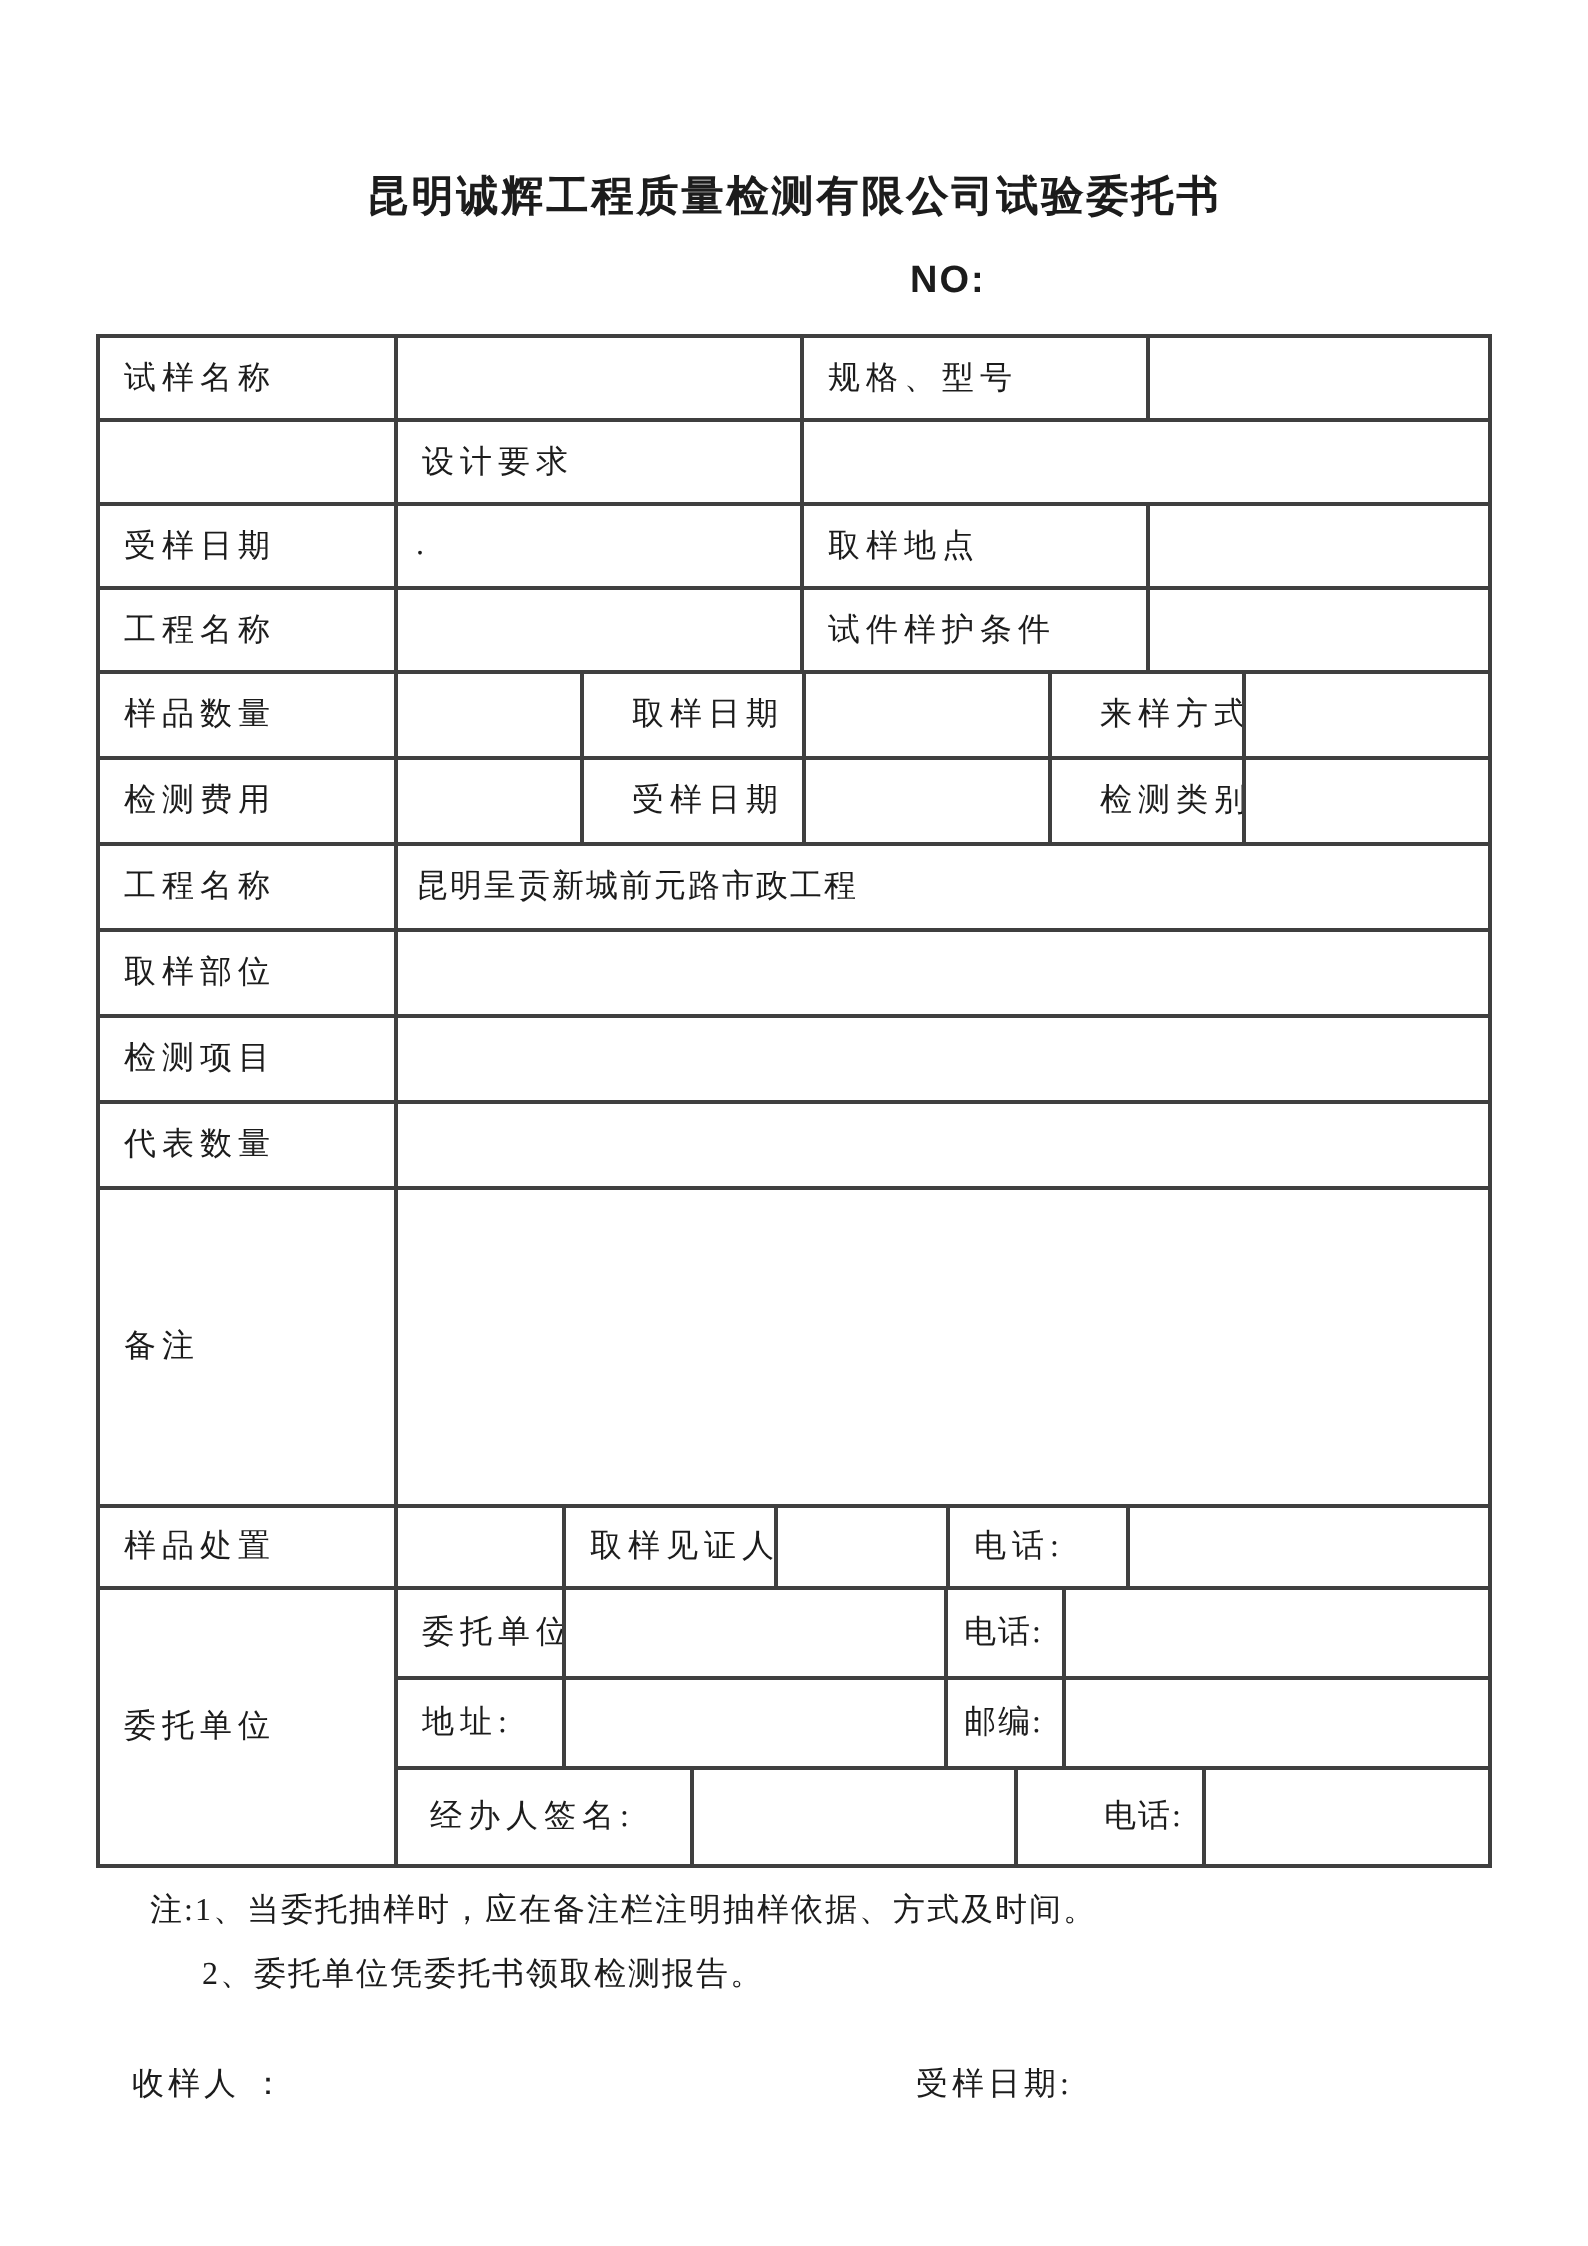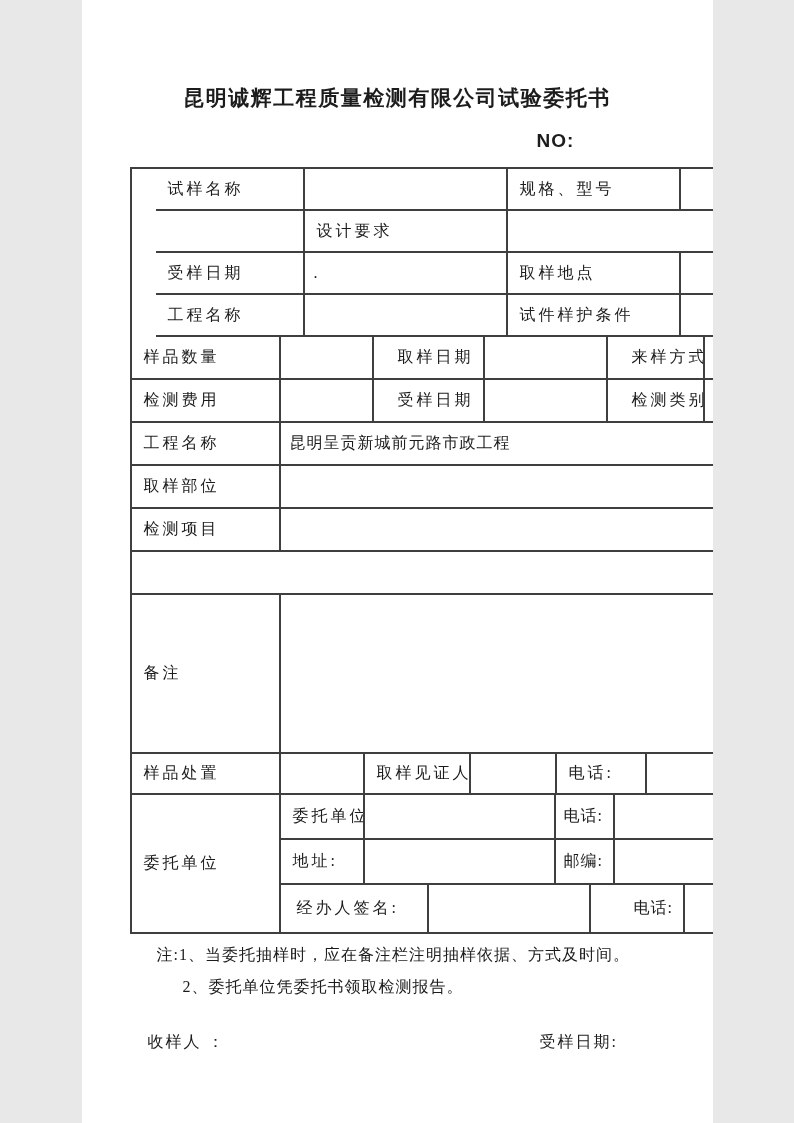--- a/index.html
+++ b/index.html
@@ -2,21 +2,21 @@
 <html><head>
 <meta charset="utf-8">
 <style>
   :root{
     --bc:#3f3f3f;
     --tc:#1c1c1c;
   }
   html,body{margin:0;padding:0;background:#e8e8e8;}
   .page{
     position:relative;
-    width:631px;height:1123px;
+    width:794px;height:1123px;
     background:#ffffff;
     margin:0 auto;
     font-family:"Liberation Serif","DejaVu Serif",serif;
     color:var(--tc);
     overflow:hidden;
   }
   .title{
     position:absolute;top:84px;left:0;right:0;
     margin:0;text-align:center;
     font-size:21px;font-weight:bold;letter-spacing:1.5px;
@@ -39,21 +39,21 @@
     box-sizing:border-box;
     border-right:2px solid var(--bc);
     display:flex;align-items:center;
     padding-left:12px;
     font-size:16px;
     overflow:hidden;white-space:nowrap;
   }
   .cell:last-child{border-right:none;}
   .lbl{letter-spacing:3px;}
   .val{padding-left:9px;letter-spacing:1px;}
-  .r-basic{grid-template-columns:149px 203px 173px 1fr;height:42px;margin-left:24px;}
+  .r-basic{grid-template-columns:149px 203px 173px 1fr;height:42px;}
   .r-triple{grid-template-columns:149px 81px 99px 111px 85px 1fr;height:43px;gap:12px;}
   .r-wide{grid-template-columns:149px 1fr;height:43px;}
   .r-remark{grid-template-columns:149px 1fr;height:159px;}
   .r-disposal{grid-template-columns:149px 84px 106px 86px 90px 1fr;height:41px;}
   .r-client{grid-template-columns:149px 1fr;height:137px;}
   .client-inner{display:flex;flex-direction:column;}
   .client-row{display:grid;grid-template-columns:84px 191px 59px 1fr;height:45px;border-bottom:2px solid var(--bc);box-sizing:border-box;}
   .client-row-sign{display:grid;grid-template-columns:148px 127px 59px 1fr;height:47px;border-bottom:none;box-sizing:border-box;gap:35px;}
   .client-row-sign .cell.lbl{padding-left:16px;}
   .note{position:absolute;font-size:16px;letter-spacing:1px;}
@@ -120,20 +120,21 @@
     </div>
     <div class="row r-wide">
       <div class="cell lbl">取样部位</div>
       <div class="cell val"></div>
     </div>
     <div class="row r-wide">
       <div class="cell lbl">检测项目</div>
       <div class="cell val"></div>
     </div>
     <div class="row r-wide">
+      <div class="cell lbl">代表数量</div>
       <div class="cell val"></div>
     </div>
 
     <div class="row r-remark">
       <div class="cell lbl">备注</div>
       <div class="cell val"></div>
     </div>
 
     <div class="row r-disposal">
       <div class="cell lbl">样品处置</div>

